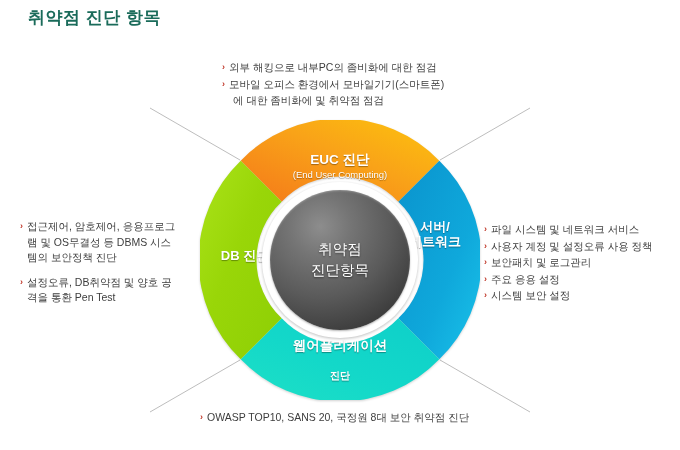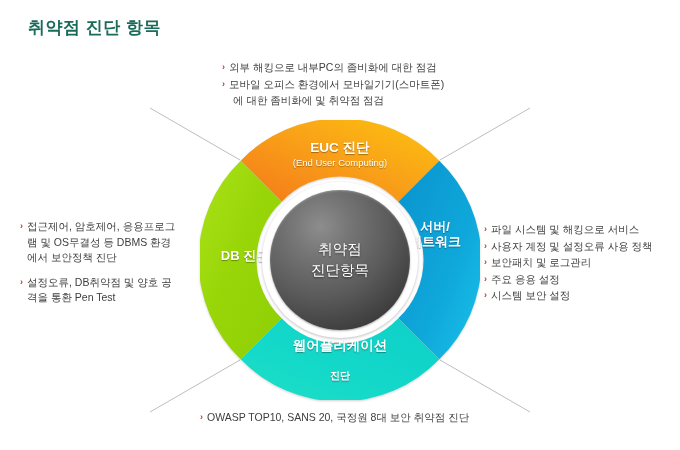--- a/index.html
+++ b/index.html
@@ -19,21 +19,21 @@
     left: 0; top: 0;
     width: 680px;
     height: 450px;
     background: #ffffff;
   }
 
   
   #page-title {
     position: absolute;
     left: 28px;
-    top: 16px;
+    top: 6px;
     font-size: 17px;
     font-weight: bold;
     letter-spacing: 0.5px;
     color: #1a6b5a;
     white-space: nowrap;
   }
 
   
   #leader-lines {
     position: absolute;
@@ -65,21 +65,21 @@
     text-align: center;
     color: #ffffff;
     font-weight: bold;
     line-height: 1.18;
     text-shadow: 0 1px 1px rgba(0,0,0,0.35);
     pointer-events: none;
     white-space: nowrap;
   }
   #seg-label-euc {
     left: 60px;
-    top: 20px;
+    top: 32px;
     width: 160px;
     font-size: 13.5px;
   }
   #seg-label-euc .sub {
     display: block;
     font-size: 9.5px;
     font-weight: normal;
     margin-top: 1px;
   }
   #seg-label-server {
@@ -300,37 +300,37 @@
       <span class="bullet-text">모바일 오피스 환경에서 모바일기기(스마트폰)</span>
     </div>
     <div class="bullet-cont">에 대한 좀비화에 및 취약점 점검</div>
   </div>
 
   <div class="bullet-block" id="bullets-left">
     <div class="bullet-row">
       <span class="bullet-mark">›</span>
       <span class="bullet-text">
         <span>접근제어, 암호제어, 응용프로그램</span>
-        <span>및 OS무결성 등 DBMS 환경에서 보안정책 진단</span>
+        <span>및 OS무결성 등 DBMS 시스템의 보안정책 진단</span>
       </span>
     </div>
     <div class="gap"></div>
     <div class="bullet-row">
       <span class="bullet-mark">›</span>
       <span class="bullet-text">
         <span>설정오류, DB취약점 및 양호</span>
         <span>공격을 통환 Pen Test</span>
       </span>
     </div>
   </div>
 
   <div class="bullet-block" id="bullets-right">
     <div class="bullet-row">
       <span class="bullet-mark">›</span>
-      <span class="bullet-text">파일 시스템 및 해킹으로 서비스</span>
+      <span class="bullet-text">파일 시스템 및 네트워크 서비스</span>
     </div>
     <div class="bullet-row">
       <span class="bullet-mark">›</span>
       <span class="bullet-text">사용자 계정 및 설정오류 사용 정책</span>
     </div>
     <div class="bullet-row">
       <span class="bullet-mark">›</span>
       <span class="bullet-text">보안패치 및 로그관리</span>
     </div>
     <div class="bullet-row">

